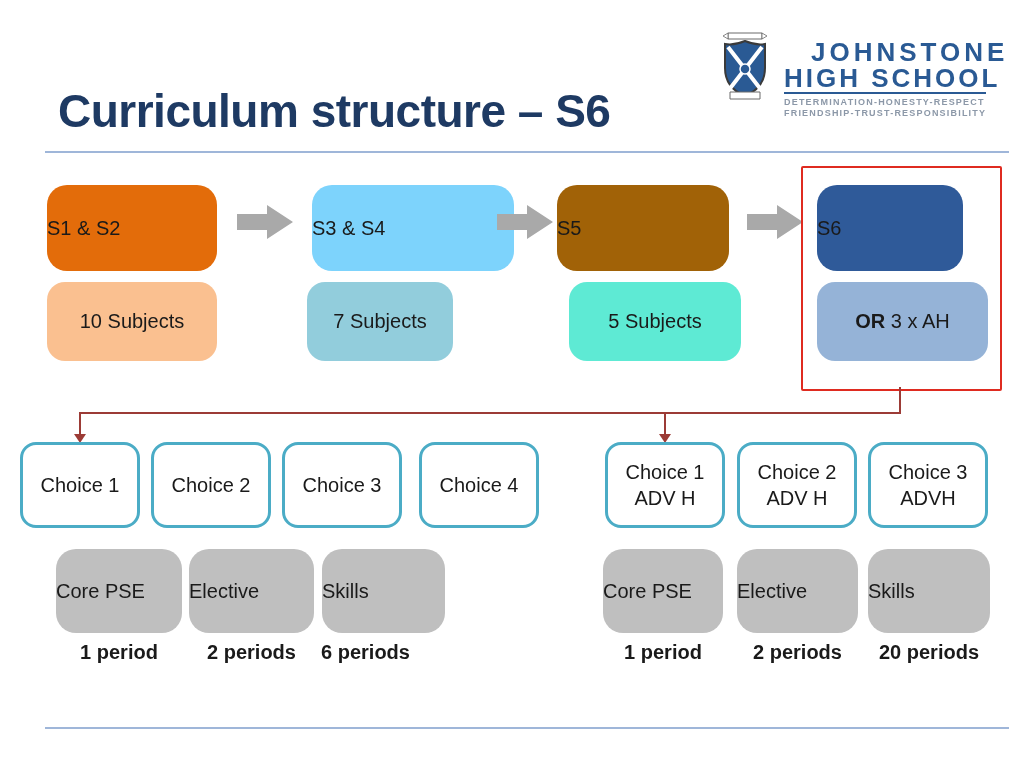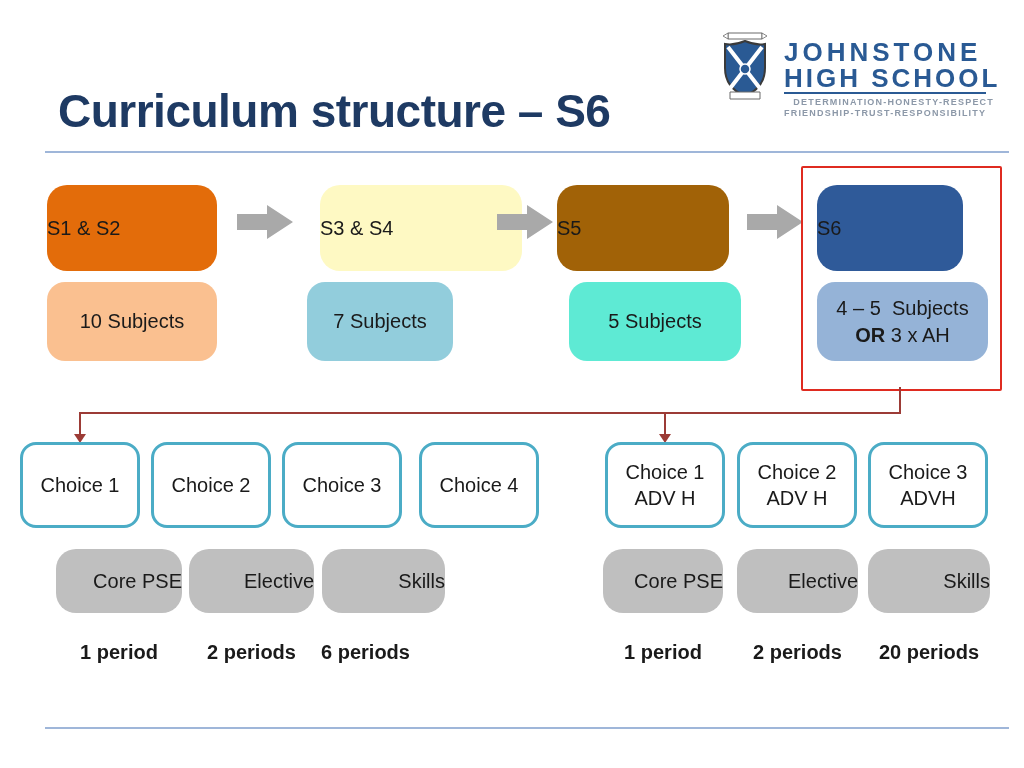--- a/index.html
+++ b/index.html
@@ -38,56 +38,56 @@
   }
   
   .choice-box{
     top:442px;width:120px;height:86px;border-radius:16px;background:#ffffff;
     border:3px solid #4BACC6;box-sizing:border-box;
     display:flex;flex-direction:column;align-items:center;justify-content:center;
     font-size:20px;line-height:1.3;text-align:center;
   }
   
   .alloc-box{
-    top:549px;height:64px;border-radius:20px;
-    display:flex;align-items:center;justify-content:flex-end;font-size:20px;
+    top:549px;height:84px;border-radius:20px;
+    display:flex;align-items:center;justify-content:flex-start;font-size:20px;
   }
   .period-label{top:641px;font-size:20px;text-align:center;font-weight:bold;}
 </style>
 </head>
 <body>
 
 <div class="abs slide-title" style="color: rgb(30, 58, 99);">Curriculum structure – S6</div>
 <div class="abs rule" style="top: 151px; background-color: rgb(159, 182, 217);"></div>
 
 <div class="abs" style="left:714px;top:30px;width:62px;height:72px;">
   <svg viewBox="0 0 62 72" width="62" height="72" aria-hidden="true">
     <path d="M14 3 h34 v6 h-34 z" fill="#ffffff" stroke="#6a6a6a" stroke-width="1"></path>
     <path d="M14 3 l-5 3 5 3 z M48 3 l5 3 -5 3 z" fill="#ffffff" stroke="#6a6a6a" stroke-width="0.8"></path>
     <path d="M31 11 C38 14 45 15 51 14 L51 38 C51 53 43 61 31 66 C19 61 11 53 11 38 L11 14 C17 15 24 14 31 11 Z" fill="#2A5A94" stroke="#3a3a3a" stroke-width="2"></path>
     <path d="M14 17 L48 61 M48 17 L14 61" stroke="#ffffff" stroke-width="4" fill="none"></path>
     <circle cx="31" cy="39" r="5" fill="#2A5A94" stroke="#ffffff" stroke-width="1.5"></circle>
     <path d="M16 62 h30 v7 h-30 z" fill="#ffffff" stroke="#6a6a6a" stroke-width="1"></path>
   </svg>
 </div>
-<div class="abs logo-name" style="top: 37px; letter-spacing: 4px; color: rgb(42, 90, 148);">JOHNSTONE</div>
+<div class="abs logo-name" style="top: 37px; letter-spacing: 4px; color: rgb(42, 90, 148); margin-left: 27px;">JOHNSTONE</div>
 <div class="abs logo-name" style="top: 63px; letter-spacing: 3px; color: rgb(42, 90, 148);">HIGH SCHOOL</div>
 <div class="abs" style="left: 784px; top: 92px; width: 202px; height: 2px; background-color: rgb(42, 90, 148);"></div>
-<div class="abs logo-motto" style="top: 97px; color: rgb(140, 152, 168); text-align: right;">DETERMINATION-HONESTY-RESPECT</div>
+<div class="abs logo-motto" style="top: 97px; color: rgb(140, 152, 168);">DETERMINATION-HONESTY-RESPECT</div>
 <div class="abs logo-motto" style="top: 108px; color: rgb(140, 152, 168);">FRIENDSHIP-TRUST-RESPONSIBILITY</div>
 
 <div class="abs stage-box" style="left: 47px; width: 170px; background-color: rgb(227, 108, 10);">
   <span>S1 &amp; S2</span>
 </div>
 <div class="abs flow-arrow" style="left:237px;">
   <svg viewBox="0 0 56 34" width="56" height="34">
       <polygon points="0,9 30,9 30,0 56,17 30,34 30,25 0,25" fill="#A9A9A9"></polygon>
     </svg>
 </div>
-<div class="abs stage-box" style="left: 320px; width: 202px; background-color: #fef9c3;">
+<div class="abs stage-box" style="left: 312px; width: 202px; background-color: #7dd3fc;">
   <span>S3 &amp; S4</span>
 </div>
 <div class="abs flow-arrow" style="left:497px;">
   <svg viewBox="0 0 56 34" width="56" height="34">
       <polygon points="0,9 30,9 30,0 56,17 30,34 30,25 0,25" fill="#A9A9A9"></polygon>
     </svg>
 </div>
 <div class="abs stage-box" style="left: 557px; width: 172px; background-color: #a16207;">
   <span>S5</span>
 </div>
@@ -103,21 +103,20 @@
 <div class="abs sub-box" style="left: 47px; width: 170px; background-color: rgb(250, 192, 144);">
   <span>10 Subjects</span>
 </div>
 <div class="abs sub-box" style="left: 307px; width: 146px; background-color: rgb(146, 205, 220);">
   <span>7 Subjects</span>
 </div>
 <div class="abs sub-box" style="left: 557px; width: 172px; background-color: #5eead4; margin-left: 12px;">
   <span>5 Subjects</span>
 </div>
 <div class="abs sub-box" style="left: 817px; width: 171px; background-color: rgb(149, 179, 215);">
-  <span>4 – 5  Subjects</span>
   <span><b>OR</b><span> 3 x AH</span></span>
 </div>
 
 <div class="abs highlight-outline" style="left: 801px; top: 166px; width: 197px; height: 221px; border-color: rgb(223, 43, 32);"></div>
 
 <div class="abs conn" style="left:899px;top:387px;width:2px;height:26px;"></div>
 <div class="abs conn" style="left:79px;top:412px;width:822px;height:2px;"></div>
 <div class="abs conn" style="left:79px;top:412px;width:2px;height:23px;"></div>
 <div class="abs conn" style="left:664px;top:412px;width:2px;height:23px;"></div>
 <div class="abs arrowhead" style="left:74px;top:434px;"></div>

